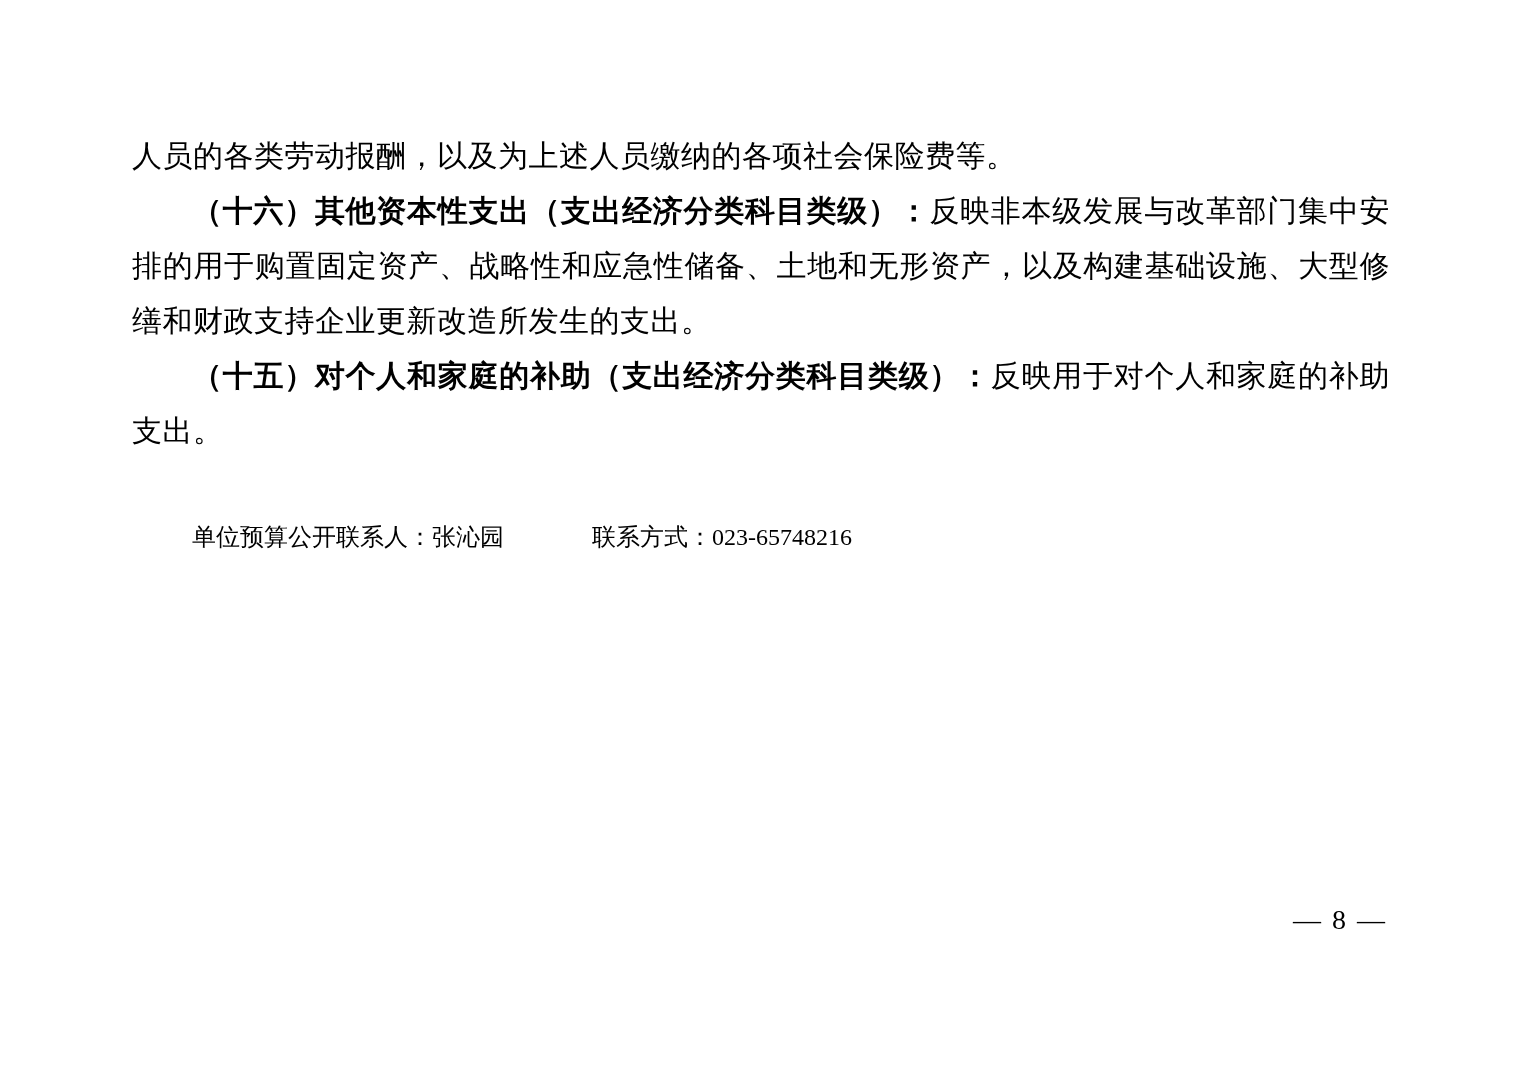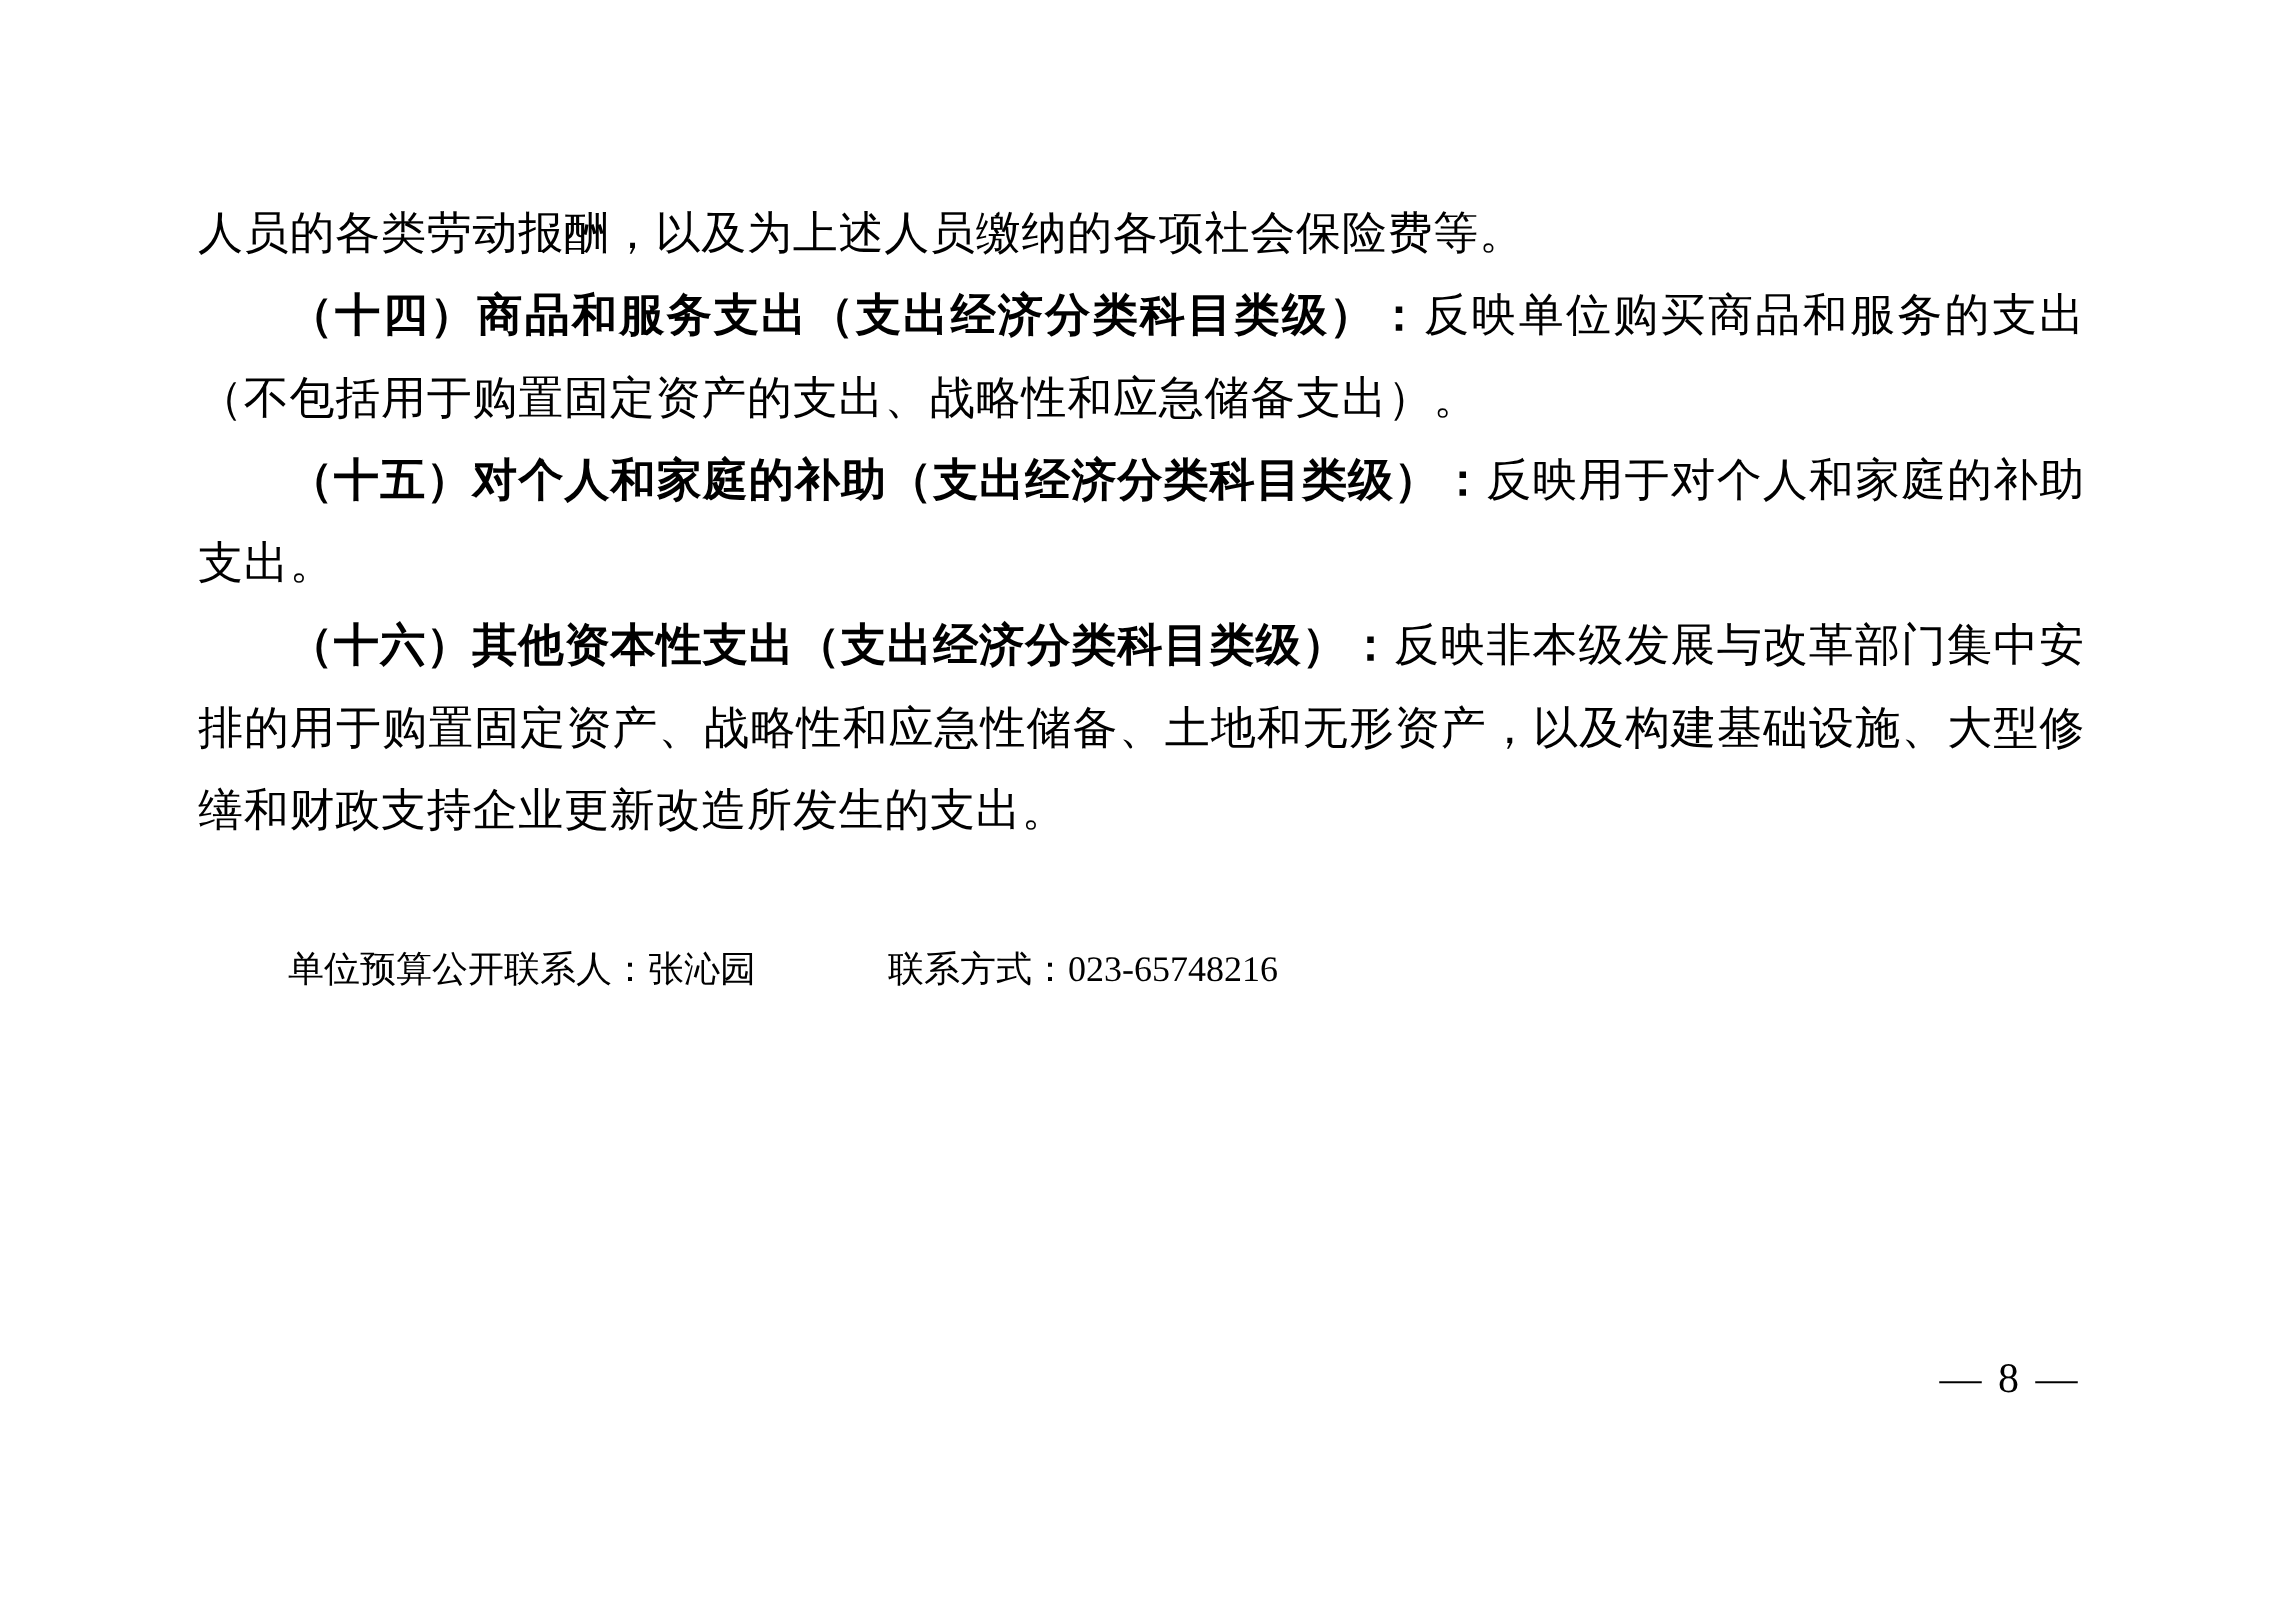--- a/index.html
+++ b/index.html
@@ -61,20 +61,19 @@
     white-space: nowrap;
   }
 </style>
 </head>
 <body>
 
 <div class="page">
   <div class="text-column">
     <div id="doc-body">
         <p class="para"><span>人员的各类劳动报酬，以及为上述人员缴纳的各项社会保险费等。</span></p>
-        <p class="para indent"><span class="seg-bold">（十四）商品和服务支出（支出经济分类科目类级）：</span><span>反映单位购买商品和服务的支出（不包括用于购置固定资产的支出、战略性和应急储备支出）。</span></p>
+        <p class="para indent"><span class="seg-bold">（十六）其他资本性支出（支出经济分类科目类级）：</span><span>反映非本级发展与改革部门集中安排的用于购置固定资产、战略性和应急性储备、土地和无形资产，以及构建基础设施、大型修缮和财政支持企业更新改造所发生的支出。</span></p>
         <p class="para indent"><span class="seg-bold">（十五）对个人和家庭的补助（支出经济分类科目类级）：</span><span>反映用于对个人和家庭的补助支出。</span></p>
-        <p class="para indent"><span class="seg-bold">（十六）其他资本性支出（支出经济分类科目类级）：</span><span>反映非本级发展与改革部门集中安排的用于购置固定资产、战略性和应急性储备、土地和无形资产，以及构建基础设施、大型修缮和财政支持企业更新改造所发生的支出。</span></p>
       </div>
     <p class="contact-line"><span><span>单位预算公开联系人：</span><span>张沁园</span></span><span class="contact-gap"></span><span><span>联系方式：</span><span>023-65748216</span></span></p>
   </div>
   <div class="page-number">— 8 —</div>
 </div>
 
 </body></html>

